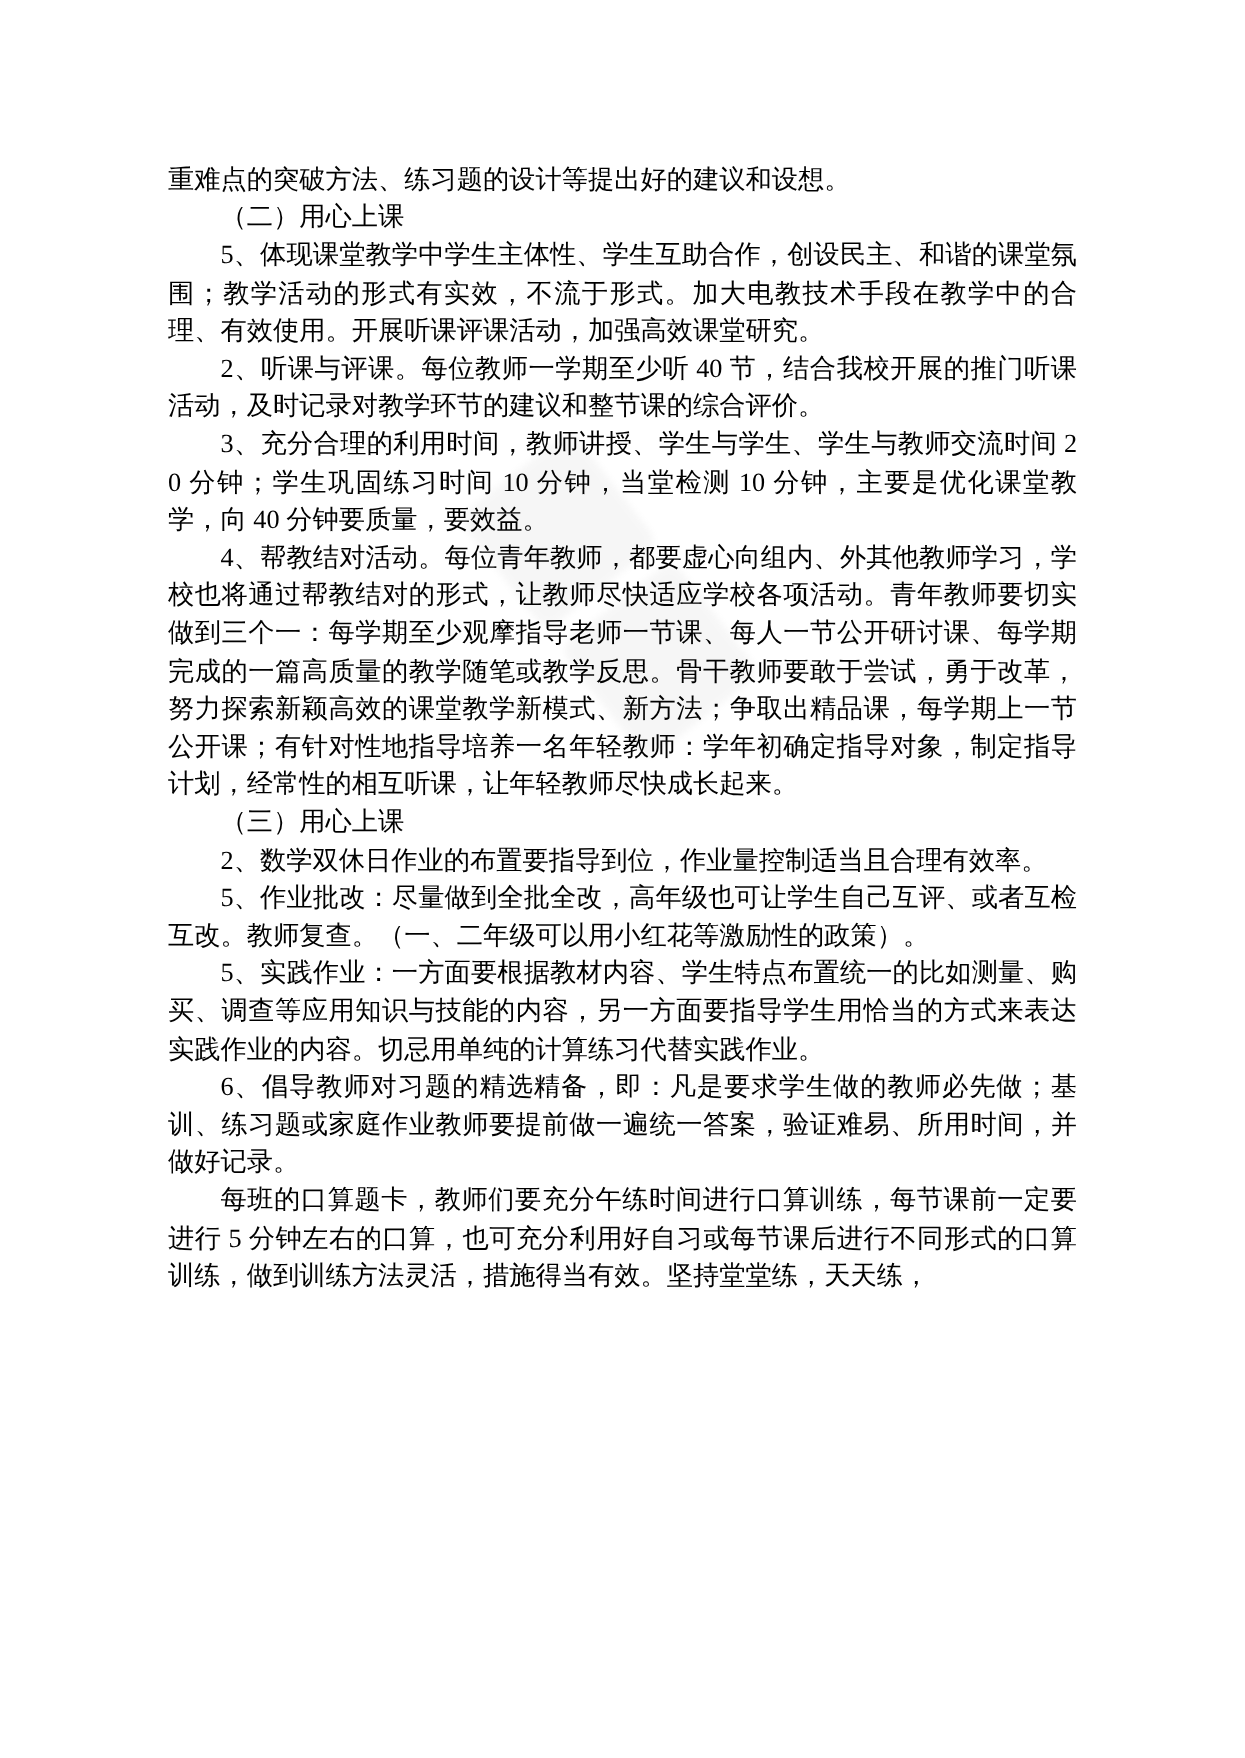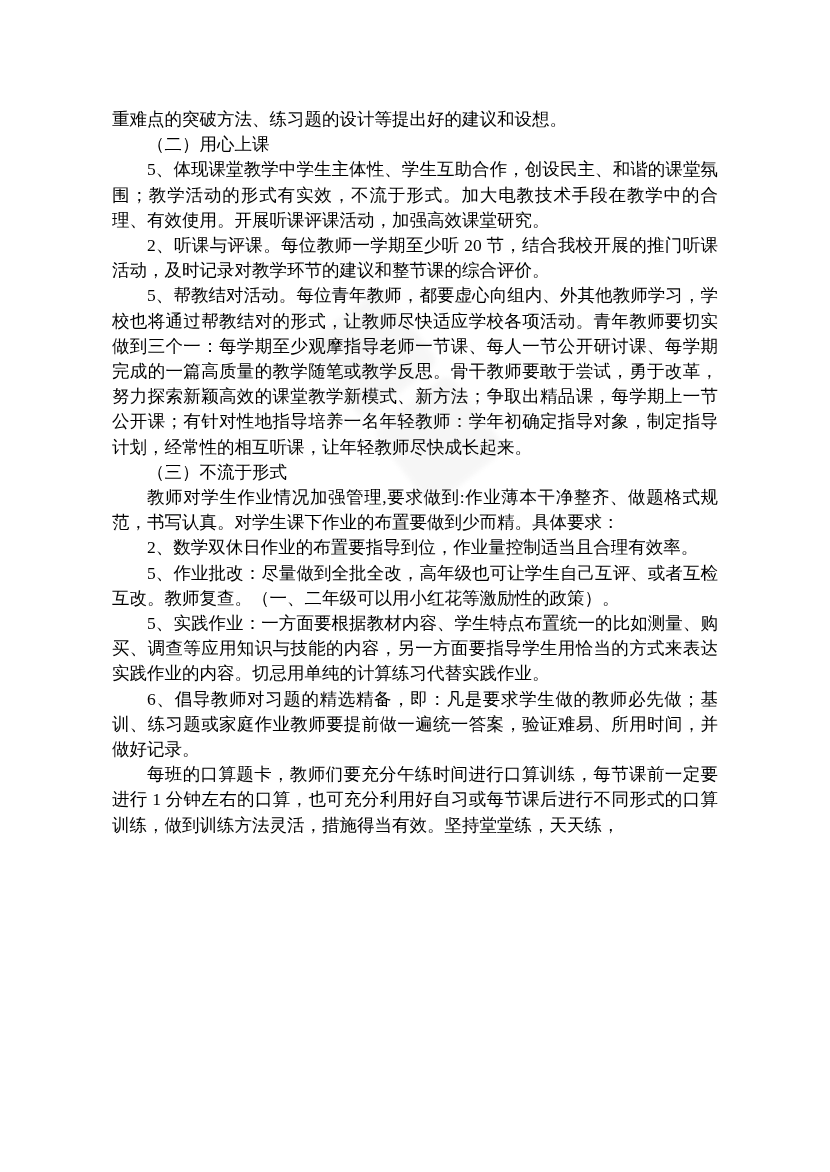--- a/index.html
+++ b/index.html
@@ -66,24 +66,24 @@
     <div class="wm-block"></div>
   </div>
   <div class="watermark wm-bottom">
     <div class="wm-block"></div>
   </div>
 
   <div class="content">
     <p class="para no-indent">重难点的突破方法、练习题的设计等提出好的建议和设想。</p>
     <p class="para heading">（二）用心上课</p>
     <p class="para">5、体现课堂教学中学生主体性、学生互助合作，创设民主、和谐的课堂氛围；教学活动的形式有实效，不流于形式。加大电教技术手段在教学中的合理、有效使用。开展听课评课活动，加强高效课堂研究。</p>
-    <p class="para">2、听课与评课。每位教师一学期至少听 20 节，结合我校开展的推门听课活动，及时记录对教学环节的建议和整节课的综合评价。</p>
-    <p class="para">5、帮教结对活动。每位青年教师，都要虚心向组内、外其他教师学习，学校也将通过帮教结对的形式，让教师尽快适应学校各项活动。青年教师要切实做到三个一：每学期至少观摩指导老师一节课、每人一节公开研讨课、每学期完成的一篇高质量的教学随笔或教学反思。骨干教师要敢于尝试，勇于改革，努力探索新颖高效的课堂教学新模式、新方法；争取出精品课，每学期上一节公开课；有针对性地指导培养一名年轻教师：学年初确定指导对象，制定指导计划，经常性的相互听课，让年轻教师尽快成长起来。</p>
-    <p class="para heading">（三）不流于形式</p>
-    <p class="para">教师对学生作业情况加强管理,要求做到:作业薄本干净整齐、做题格式规范，书写认真。对学生课下作业的布置要做到少而精。具体要求：</p>
+    <p class="para">2、听课与评课。每位教师一学期至少听 40 节，结合我校开展的推门听课活动，及时记录对教学环节的建议和整节课的综合评价。</p>
+    <p class="para">3、充分合理的利用时间，教师讲授、学生与学生、学生与教师交流时间 20 分钟；学生巩固练习时间 10 分钟，当堂检测 10 分钟，主要是优化课堂教学，向 40 分钟要质量，要效益。</p>
+    <p class="para">4、帮教结对活动。每位青年教师，都要虚心向组内、外其他教师学习，学校也将通过帮教结对的形式，让教师尽快适应学校各项活动。青年教师要切实做到三个一：每学期至少观摩指导老师一节课、每人一节公开研讨课、每学期完成的一篇高质量的教学随笔或教学反思。骨干教师要敢于尝试，勇于改革，努力探索新颖高效的课堂教学新模式、新方法；争取出精品课，每学期上一节公开课；有针对性地指导培养一名年轻教师：学年初确定指导对象，制定指导计划，经常性的相互听课，让年轻教师尽快成长起来。</p>
+    <p class="para heading">（三）用心上课</p>
     <p class="para">2、数学双休日作业的布置要指导到位，作业量控制适当且合理有效率。</p>
     <p class="para">5、作业批改：尽量做到全批全改，高年级也可让学生自己互评、或者互检互改。教师复查。（一、二年级可以用小红花等激励性的政策）。</p>
     <p class="para">5、实践作业：一方面要根据教材内容、学生特点布置统一的比如测量、购买、调查等应用知识与技能的内容，另一方面要指导学生用恰当的方式来表达实践作业的内容。切忌用单纯的计算练习代替实践作业。</p>
     <p class="para">6、倡导教师对习题的精选精备，即：凡是要求学生做的教师必先做；基训、练习题或家庭作业教师要提前做一遍统一答案，验证难易、所用时间，并做好记录。</p>
-    <p class="para">每班的口算题卡，教师们要充分午练时间进行口算训练，每节课前一定要进行 1 分钟左右的口算，也可充分利用好自习或每节课后进行不同形式的口算训练，做到训练方法灵活，措施得当有效。坚持堂堂练，天天练，</p>
+    <p class="para">每班的口算题卡，教师们要充分午练时间进行口算训练，每节课前一定要进行 5 分钟左右的口算，也可充分利用好自习或每节课后进行不同形式的口算训练，做到训练方法灵活，措施得当有效。坚持堂堂练，天天练，</p>
   </div>
 
 </div>
 
 </body></html>

